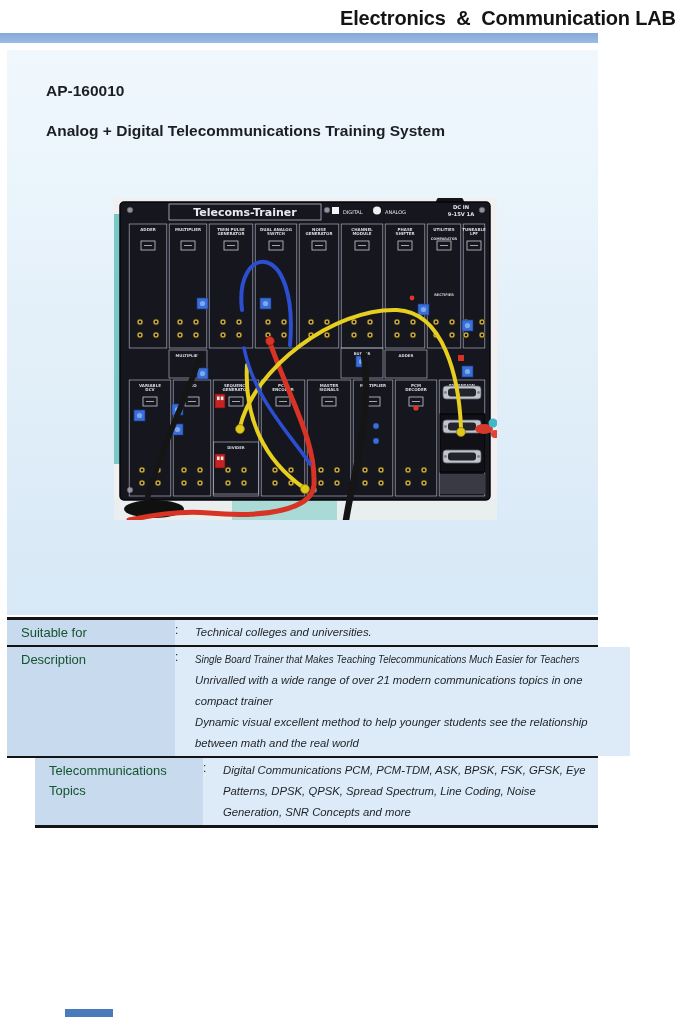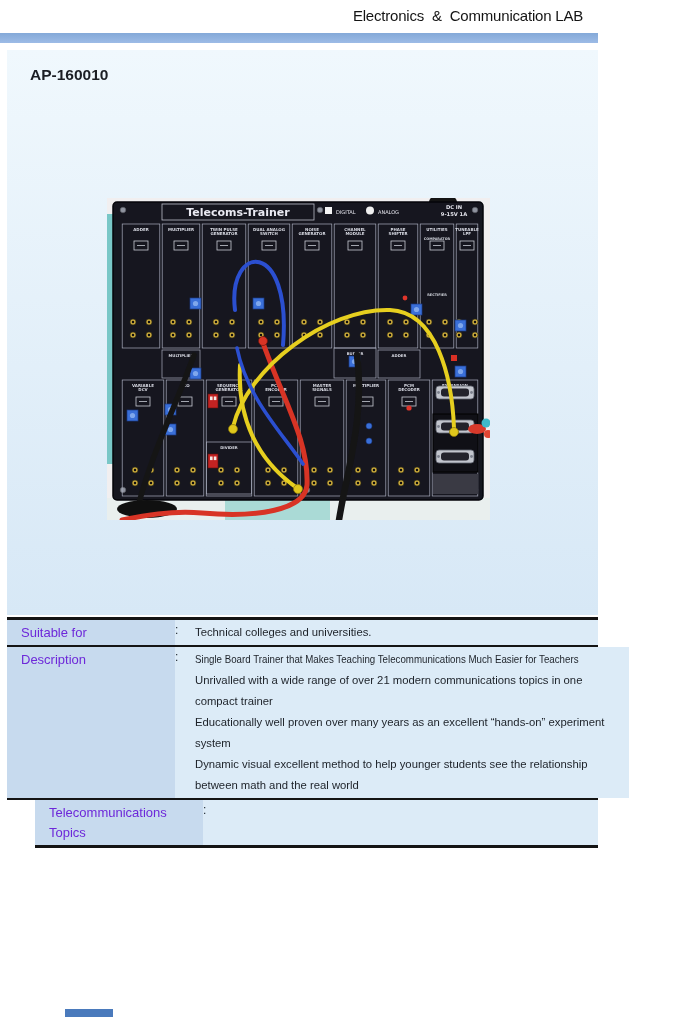--- a/index.html
+++ b/index.html
@@ -1,62 +1,63 @@
 <!DOCTYPE html>
 <html><head>
 <meta charset="utf-8">
 <style>
   html,body{margin:0;padding:0;background:#ffffff;}
   #page{position:relative;width:677px;height:1018px;background:#ffffff;overflow:hidden;
         font-family:"Liberation Sans",sans-serif;color:#15181c;}
 
   
   #header-title{position:absolute;top:7px;left:340px;width:256px;text-align:center;
-    font-size:15px;font-weight:normal;color:#141414;white-space:pre;letter-spacing:-0.2px;}
+    font-size:20px;font-weight:bold;color:#141414;white-space:pre;letter-spacing:-0.2px;}
   #header-bar{position:absolute;left:0;top:33px;width:598px;height:10px;
     background:linear-gradient(#84a9d8,#9dbbe6);}
 
   
   #content-panel{position:absolute;left:7px;top:50px;width:591px;height:565px;
     background:linear-gradient(#f0f8fd,#d7e8f6);}
-  #product-code,#product-title{margin:0;padding:0 0 0 23px;font-weight:bold;color:#1b1e24;}
+  #product-code,#product-title{margin:16px;padding:0 0 0 23px;font-weight:bold;color:#1b1e24;}
   #product-code{padding-top:13px;font-size:15.5px;line-height:24px;}
   #product-title{font-size:15.5px;line-height:24px;}
 
   
-  #photo{position:absolute;left:100px;top:148px;width:383px;height:322px;}
+  #photo{position:absolute;left:107px;top:148px;width:383px;height:322px;}
   #board-svg{display:block;width:383px;height:322px;font-family:"DejaVu Sans",sans-serif;}
 
   
   #spec-table{position:absolute;left:7px;top:617px;width:591px;border-top:3px solid #141414;}
   .spec-row{display:flex;border-bottom:2px solid #141414;align-items:stretch;}
   .spec-row:last-child{border-bottom:3px solid #141414;margin-left:28px;}
   .cell-label{width:150px;flex:0 0 150px;background:#c7daee;padding:3px 4px 2px 14px;
-    font-size:13px;line-height:20px;color:#6d28d9;}
+    font-size:13px;line-height:20px;color:#14532d;}
   .cell-colon{width:18px;flex:0 0 18px;background:#dcebf7;padding-top:3px;
     font-size:12px;color:#222a33;}
-  .cell-value{flex:1;background:#dcebf7;padding:2px 8px 2px 2px;}
+  .cell-value{flex:1;background:#dcebf7;padding:2px 8px 2px 2px;font-style:italic;}
   .cell-value p{margin:0;font-size:11.3px;line-height:21px;color:#1c2128;}
   .cell-value p.tight{line-height:19px;padding-top:1px;}
   .cell-value p.condensed{font-size:10.8px;white-space:nowrap;transform:scaleX(0.9);
     transform-origin:0 50%;}
 
   
   #footer-bar{position:absolute;left:65px;top:1009px;width:48px;height:8px;background:#4a7abc;}
 </style>
 </head>
 <body>
 
 <div id="page">
 
   <div id="header-title">Electronics  &amp;  Communication LAB</div>
   <div id="header-bar"></div>
 
   <div id="content-panel">
     <p id="product-code">AP-160010</p>
+    <p id="product-title">Analog + Digital Telecommunications Training System</p>
 
     <div id="photo">
       <svg id="board-svg" viewBox="0 0 383 322">
 
         <rect x="0" y="0" width="383" height="322" fill="#f1eff0"></rect>
         <rect x="0" y="16" width="7" height="250" fill="#79c7c7"></rect>
         <rect x="0" y="300" width="383" height="22" fill="#e9efee"></rect>
         <rect x="118" y="302" width="105" height="20" fill="#aadad6"></rect>
         <ellipse cx="336" cy="4" rx="14" ry="8" fill="#141414"></ellipse>
 
@@ -430,26 +431,26 @@
       <div class="cell-value">
         <p class="tight">Technical colleges and universities.</p>
       </div>
     </div>
     <div class="spec-row">
       <div class="cell-label">Description</div>
       <div class="cell-colon">:</div>
       <div class="cell-value">
         <p class="condensed">Single Board Trainer that Makes Teaching Telecommunications Much Easier for Teachers</p>
         <p>Unrivalled with a wide range of over 21 modern communications topics in one compact trainer</p>
-        <p>Educationally well proven over many years as an excellent “hands-on” experiment system</p>
         <p>Dynamic visual excellent method to help younger students see the relationship between math and the real world</p>
       </div>
     </div>
     <div class="spec-row">
       <div class="cell-label">Telecommunications Topics</div>
       <div class="cell-colon">:</div>
       <div class="cell-value">
+        <p>Digital Communications PCM, PCM-TDM, ASK, BPSK, FSK, GFSK, Eye Patterns, DPSK, QPSK, Spread Spectrum, Line Coding, Noise Generation, SNR Concepts and more</p>
       </div>
     </div>
   </div>
 
   <div id="footer-bar"></div>
 </div>
 
 </body></html>

